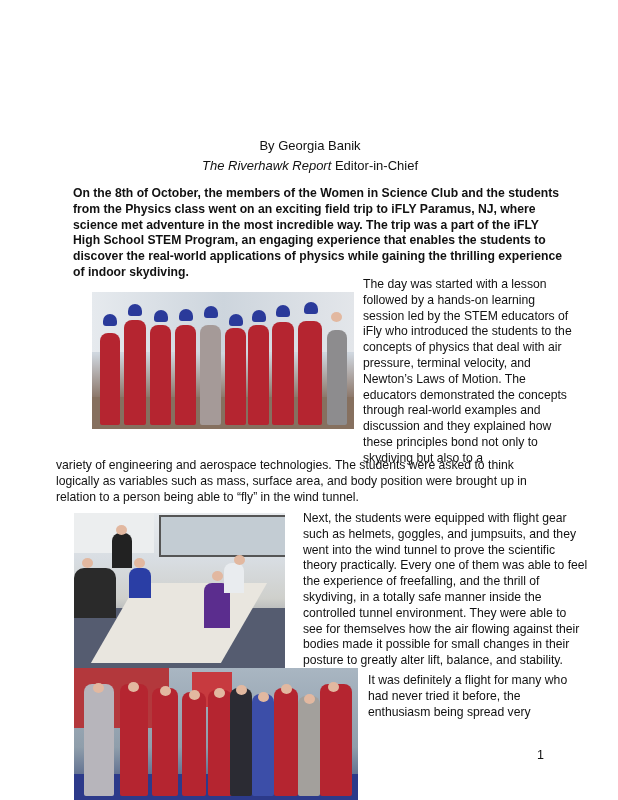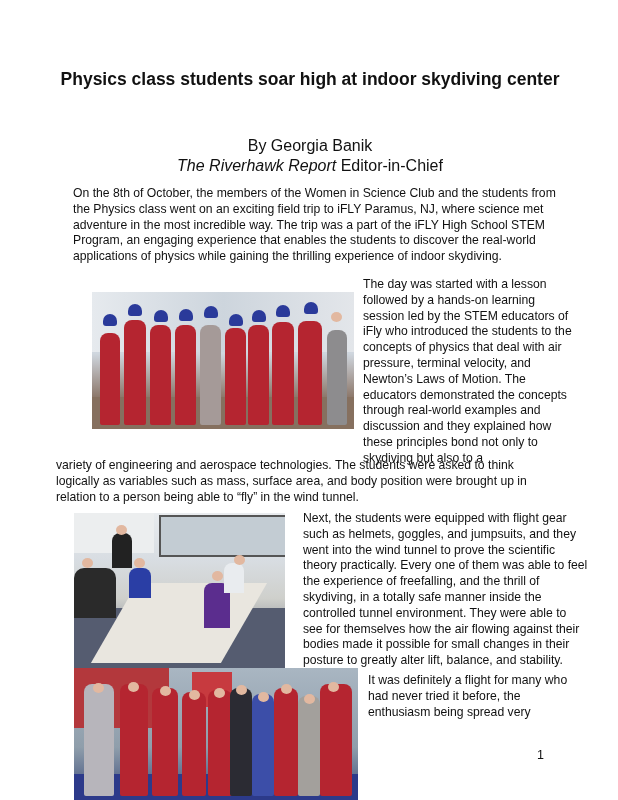--- a/index.html
+++ b/index.html
@@ -1,24 +1,24 @@
 <!DOCTYPE html>
 <html><head>
 <meta charset="utf-8">
 <style>
   html, body { margin:0; padding:0; background:#ffffff; }
   body { width:618px; height:800px; position:relative; overflow:hidden;
          font-family:"Liberation Sans", sans-serif; color:#111; }
   .title { position:absolute; left:60px; top:67px; width:500px; text-align:center;
            font-weight:bold; font-size:17.5px; line-height:24px; color:#111; }
   .byline { position:absolute; left:60px; top:136px; width:500px; text-align:center;
-            font-size:16px; line-height:20px; }
+            font-size:13px; line-height:20px; }
   .byline .pub { font-style:italic; }
   .para { position:absolute; font-size:12.2px; line-height:15.8px; color:#111; }
-  .p1 { left:73px; top:186px; width:490px; }
+  .p1 { left:73px; top:186px; width:490px;font-weight:bold; }
   .p2r { left:363px; top:277px; width:210px; }
   .p2b { left:56px; top:458px; width:500px; }
   .p3 { left:291px; top:511px; width:285px;margin-left:12px; }
   .p4 { left:368px; top:673px; width:205px; }
   .pageno { position:absolute; left:537px; top:748px; font-size:12.5px; }
   .photo { position:absolute; overflow:hidden; }
   .photo1 { left:92px; top:292px; width:262px; height:137px;
             background:linear-gradient(180deg,#dfe4ea 0%,#cfd6de 45%,#8a7466 78%,#7a6556 100%); }
   .photo2 { left:74px; top:513px; width:211px; height:155px;
             background:linear-gradient(180deg,#e9ecef 0%,#d8dde2 30%,#cfd0cc 55%,#4f566a 100%); }
@@ -27,21 +27,20 @@
   .fig { position:absolute; bottom:4px; border-radius:8px 8px 2px 2px; }
   .helmet { position:absolute; width:14px; height:12px; border-radius:7px 7px 3px 3px; background:#2a3a9a; }
   .face { position:absolute; width:11px; height:10px; border-radius:50%; background:#e2b8a0; }
   .table { position:absolute; background:#e9e6df; transform:skewX(-30deg); }
   .window { position:absolute; background:#c3ccd3; border:2px solid #555; }
 </style>
 </head>
 <body>
 
 <div class="title">
-  <div>Physics class students soar high at indoor skydiving center</div>
 </div>
 
 <div class="byline">
   <div>By Georgia Banik</div>
   <div><span class="pub">The Riverhawk Report</span><span> Editor-in-Chief</span></div>
 </div>
 
 <div class="para p1">On the 8th of October, the members of the Women in Science Club and the students from the Physics class went on an exciting field trip to iFLY Paramus, NJ, where science met adventure in the most incredible way. The trip was a part of the iFLY High School STEM Program, an engaging experience that enables the students to discover the real-world applications of physics while gaining the thrilling experience of indoor skydiving.</div>
 
 <div class="photo photo1">

